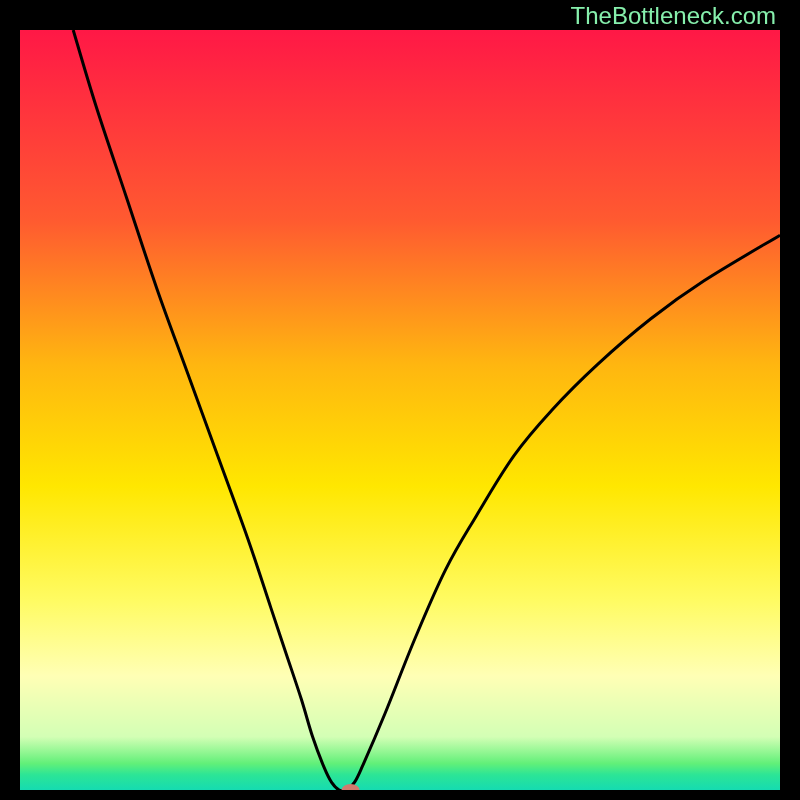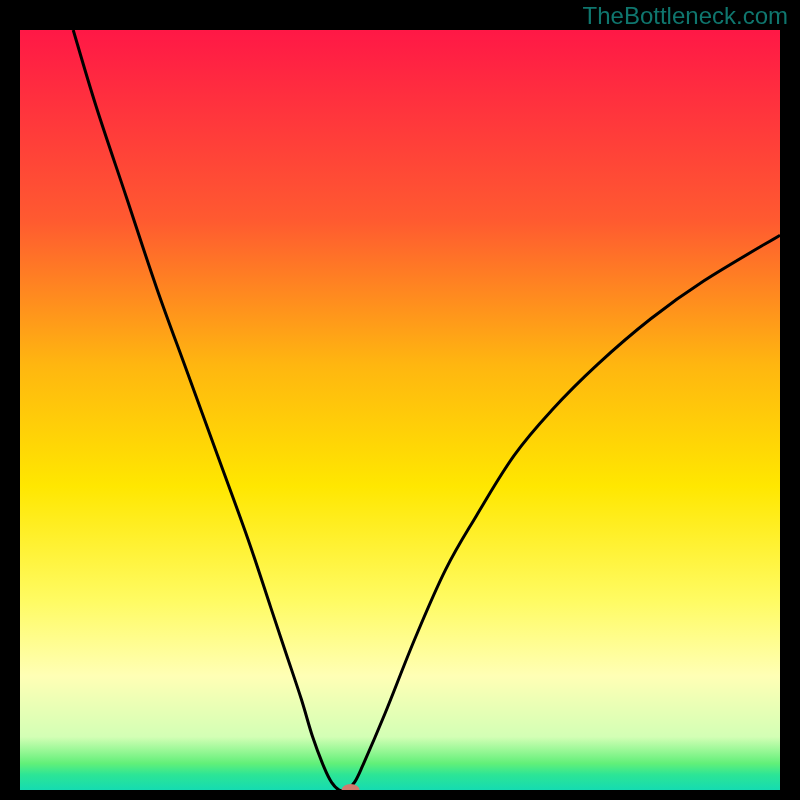--- a/index.html
+++ b/index.html
@@ -13,22 +13,22 @@
   }
   .frame {
     position: relative;
     width: 800px;
     height: 800px;
     background: #000000;
   }
   .watermark {
     position: absolute;
     top: 2px;
-    right: 12px;
-    color: #0f766e;
+    right: 24px;
+    color: #86efac;
     font-size: 24px;
     font-family: Arial, Helvetica, sans-serif;
     letter-spacing: 0px;
   }
   .plot {
     position: absolute;
     left: 20px;
     top: 30px;
     width: 760px;
     height: 760px;

